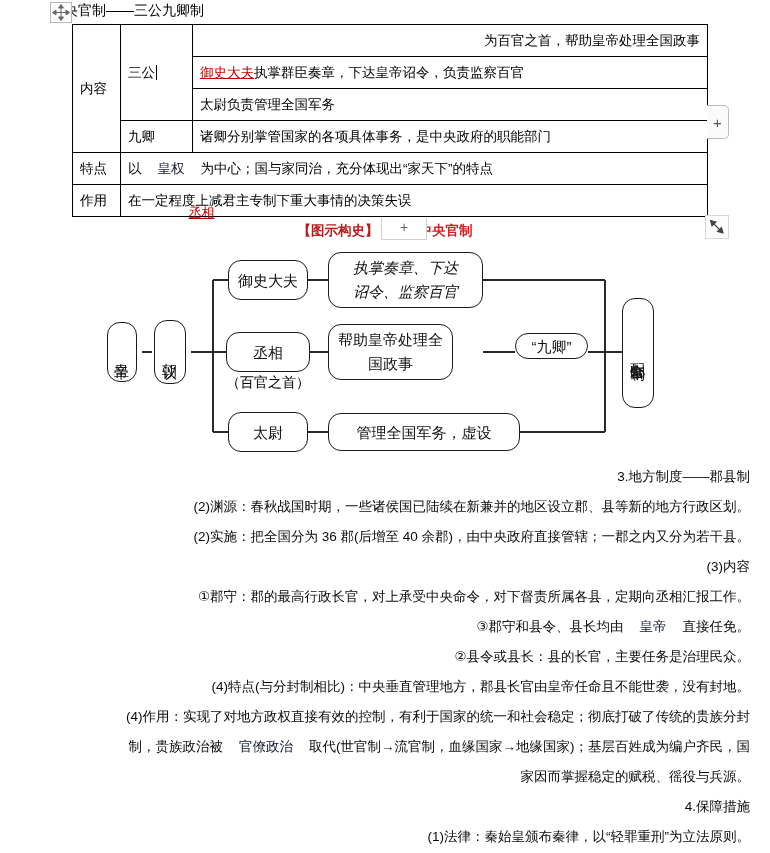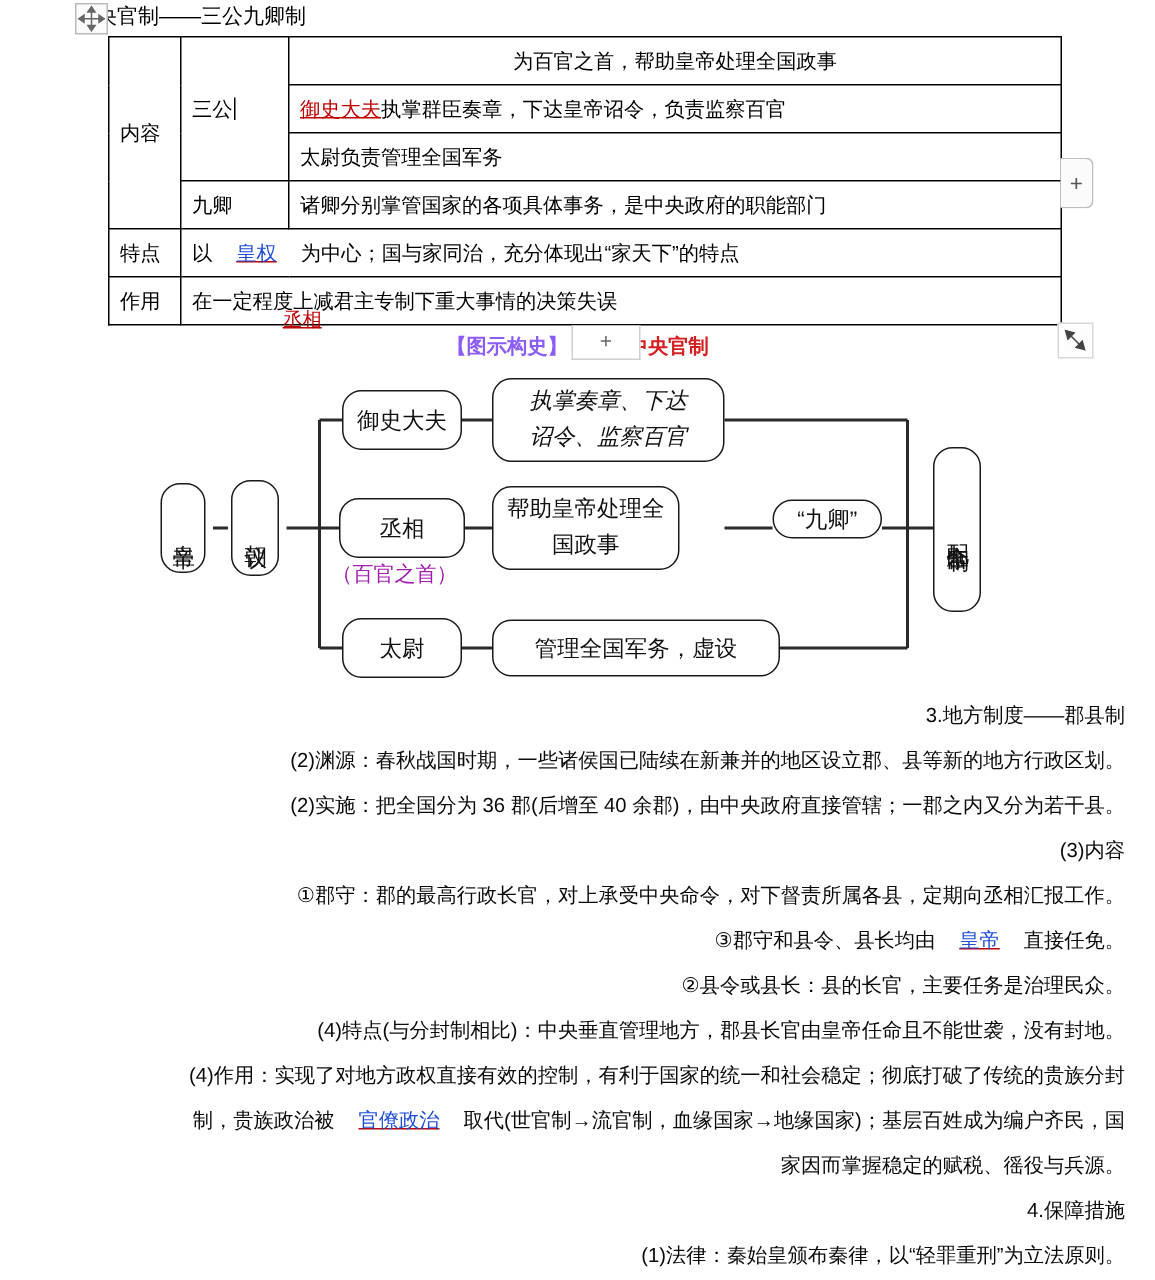--- a/index.html
+++ b/index.html
@@ -58,39 +58,38 @@
     border: 1px solid #000000;
     font-size: 13.5px;
     line-height: 17px;
     padding: 5px 7px;
     vertical-align: middle;
     box-sizing: border-box;
   }
   .col-label { width: 48px; }
   .col-sub   { width: 72px; }
   td.row-h   { height: 32px; }
-  td.center  { text-align: center; }
+  td.center  { text-align: right; }
 
   .caret {
     display: inline-block;
     width: 1px;
     height: 15px;
     background: #000;
     vertical-align: -3px;
     margin-left: 1px;
   }
 
   .redu {
     color: #c00000;
     text-decoration: underline;
     text-decoration-color: #c00000;
   }
   .red-blank {
-    color: #1d4ed8;
-    text-decoration: underline;
+    color: #0f172a;
     text-decoration-color: #c00000;
     padding: 0 10px;
     margin: 0 6px;
   }
   
   .red-overlap {
     position: relative;
     display: inline-block;
     width: 0;
     overflow: visible;
@@ -143,21 +142,21 @@
     position: absolute;
     left: 0;
     top: 222px;
     width: 770px;
     text-align: center;
     font-size: 13.5px;
     color: #d42020;
     font-weight: bold;
     white-space: nowrap;
   }
-  .caption-row .cap-brackets { color: #8b5cf6; }
+  .caption-row .cap-brackets { color: #b91c1c; }
   .caption-row .cap-tail { color: #d42020; margin-left: 40px; }
   .caption-plus {
     position: absolute;
     left: 381px;
     top: 217px;
     width: 46px;
     height: 23px;
     border: 1px solid #cfcfcf;
     border-top: none;
     background: #ffffff;
@@ -195,22 +194,23 @@
   }
   .dg-vert {
     writing-mode: vertical-rl;
     text-orientation: upright;
     letter-spacing: 1px;
   }
   .dg-plain {
     position: absolute;
     font-size: 14px;
     line-height: 17px;
+    text-align: center;
     z-index: 6;
-    color: #a21caf;
+    color: #000000;
   }
 
   
   .body-text {
     position: absolute;
     left: 26px;
     top: 462px;
     width: 724px;
     font-size: 13.5px;
     line-height: 30px;

